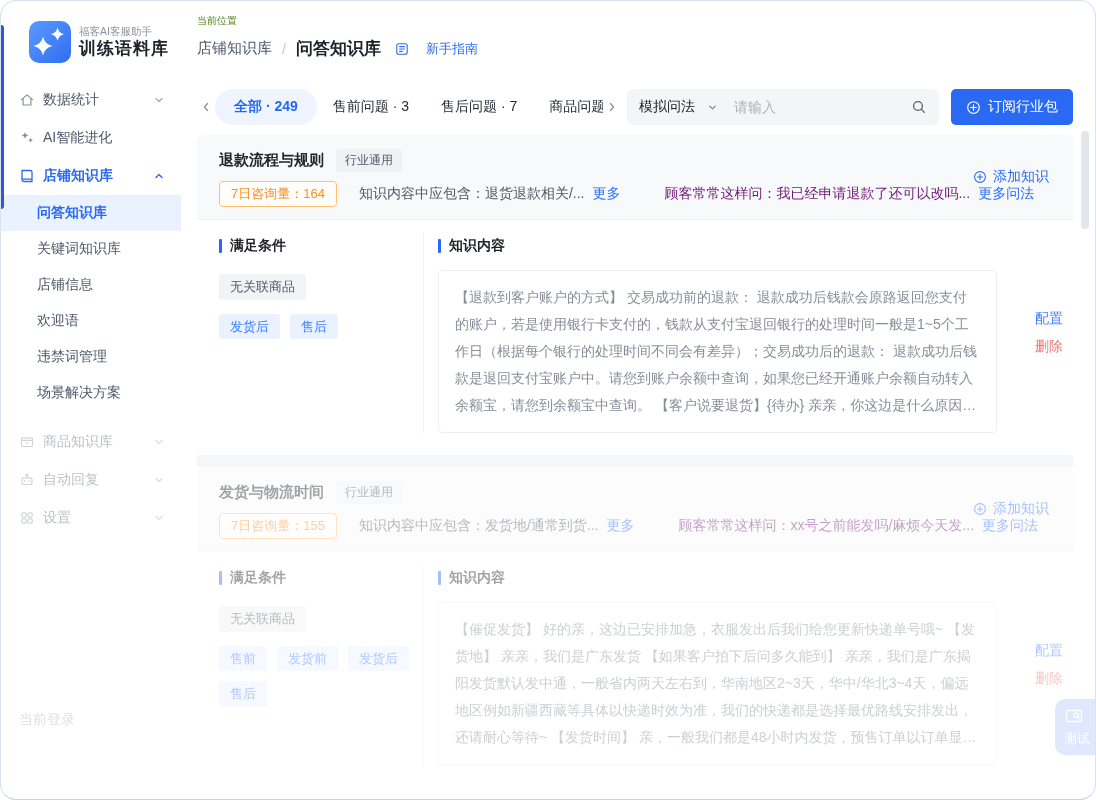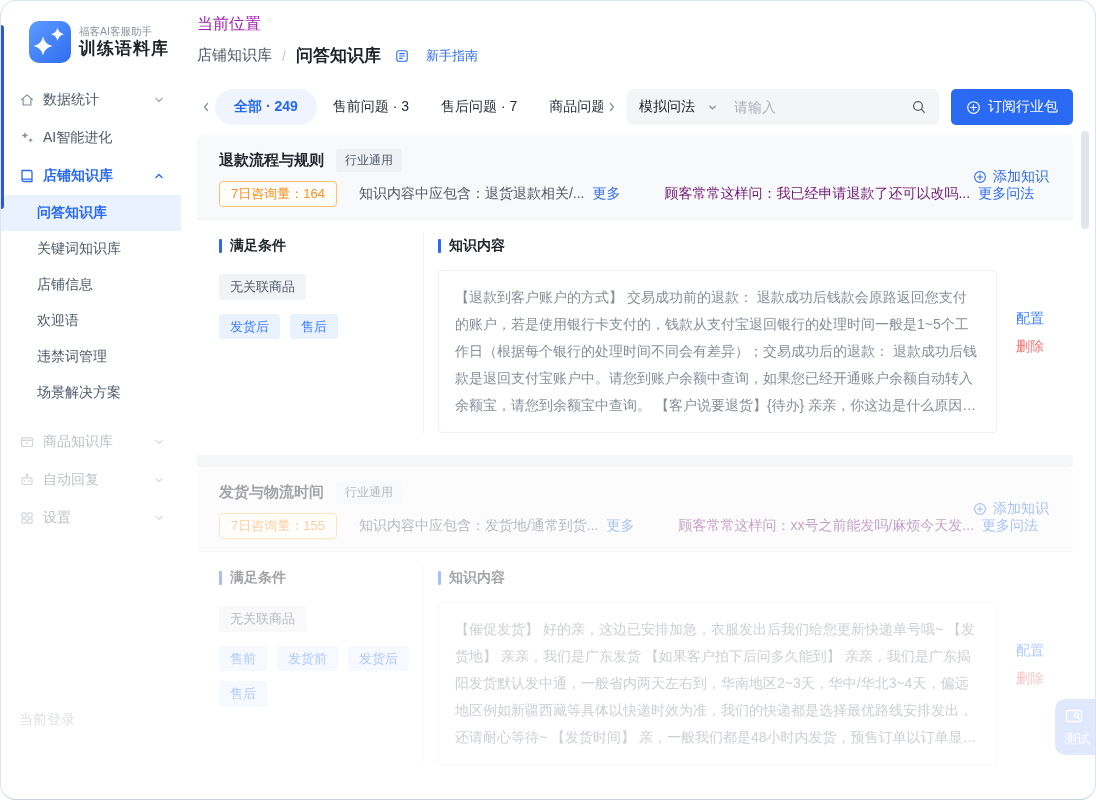--- a/index.html
+++ b/index.html
@@ -24,21 +24,21 @@
   .mi.active, .mi.active .ic, .mi.active .chev{ color:#2A6AF2; font-weight:bold; }
   .sub{ height:36px; display:flex; align-items:center; padding-left:36px; font-size:14px; color:#4E5969; cursor:pointer; }
   .sub.active{ background:#EAF2FF; color:#2A6AF2; font-weight:bold; }
   .dim{ opacity:.38; }
   .grp-lower{ margin-top:12px; }
   .sidebar-footer{ position:absolute; left:18px; bottom:70px; font-size:14px; color:#A9AEB8; opacity:.4; }
 
   
   .main{ flex:1; min-width:0; display:flex; flex-direction:column; position:relative; }
   .topbar{ height:78px; padding:13px 0 0 16px; }
-  .loc-label{ font-size:16px; color:#a21caf; }
+  .loc-label{ font-size:10px; color:#4d7c0f; }
   .loc-row{ display:flex; align-items:center; gap:10px; margin-top:9px; }
   .bc-parent{ font-size:15px; color:#4E5969; cursor:pointer; }
   .bc-sep{ font-size:14px; color:#C2C7D0; }
   .bc-current{ font-size:17px; font-weight:bold; color:#1D2129; }
   .guide{ display:flex; align-items:center; gap:17px; color:#2E6CF0; font-size:13px; margin-left:4px; cursor:pointer; }
   .content{ flex:1; padding:8px 22px 0 16px; overflow:hidden; }
 
   
   .toolbar{ display:flex; align-items:center; height:40px; margin-bottom:8px; }
   .tab-nav{ color:#8A919E; display:flex; padding:0 3px; cursor:pointer; }
@@ -75,21 +75,21 @@
   .sec-bar{ width:3px; height:14px; background:#2A6AF2; border-radius:1px; }
   .tag{ display:inline-block; font-size:13px; padding:5px 11px; border-radius:3px; line-height:1.2; }
   .tag.gray{ background:#F2F3F5; color:#4E5969; }
   .tag.blue{ background:#EAF1FF; color:#4080FF; }
   .product-row{ margin-top:14px; }
   .stage-row{ margin-top:14px; display:flex; flex-wrap:wrap; gap:10px; width:190px; }
   .know-col{ flex:1; min-width:0; border-left:1px solid #F0F2F5; padding-left:14px; }
   .know-box{ margin-top:10px; border:1px solid #EDEFF2; border-radius:4px; padding:13px 16px; min-height:160px; }
   .know-text{ font-size:14px; color:#878E99; line-height:27px; display:-webkit-box; -webkit-line-clamp:5;
               -webkit-box-orient:vertical; overflow:hidden; max-height:135px; }
-  .action-col{ width:66px; flex-shrink:0; display:flex; flex-direction:column; align-items:center; justify-content:center; gap:10px; }
+  .action-col{ width:66px; flex-shrink:0; display:flex; flex-direction:column; align-items:flex-end; justify-content:center; gap:10px; }
   .act-config{ color:#4080FF; font-size:14px; cursor:pointer; }
   .act-delete{ color:#F07573; font-size:14px; cursor:pointer; }
   .card-gap{ height:12px; background:#F4F6F8; border-radius:2px; }
   .card.faded{ opacity:.42; }
 
   
   .scrollbar{ position:absolute; right:6px; top:130px; width:8px; height:600px; }
   .scroll-thumb{ width:8px; height:98px; border-radius:4px; background:#E2E5EA; cursor:pointer; }
   .test-float{ position:absolute; right:-18px; bottom:44px; width:58px; height:56px; background:#DDE6FE;
                border-radius:10px; display:flex; flex-direction:column; align-items:flex-start; justify-content:center;

